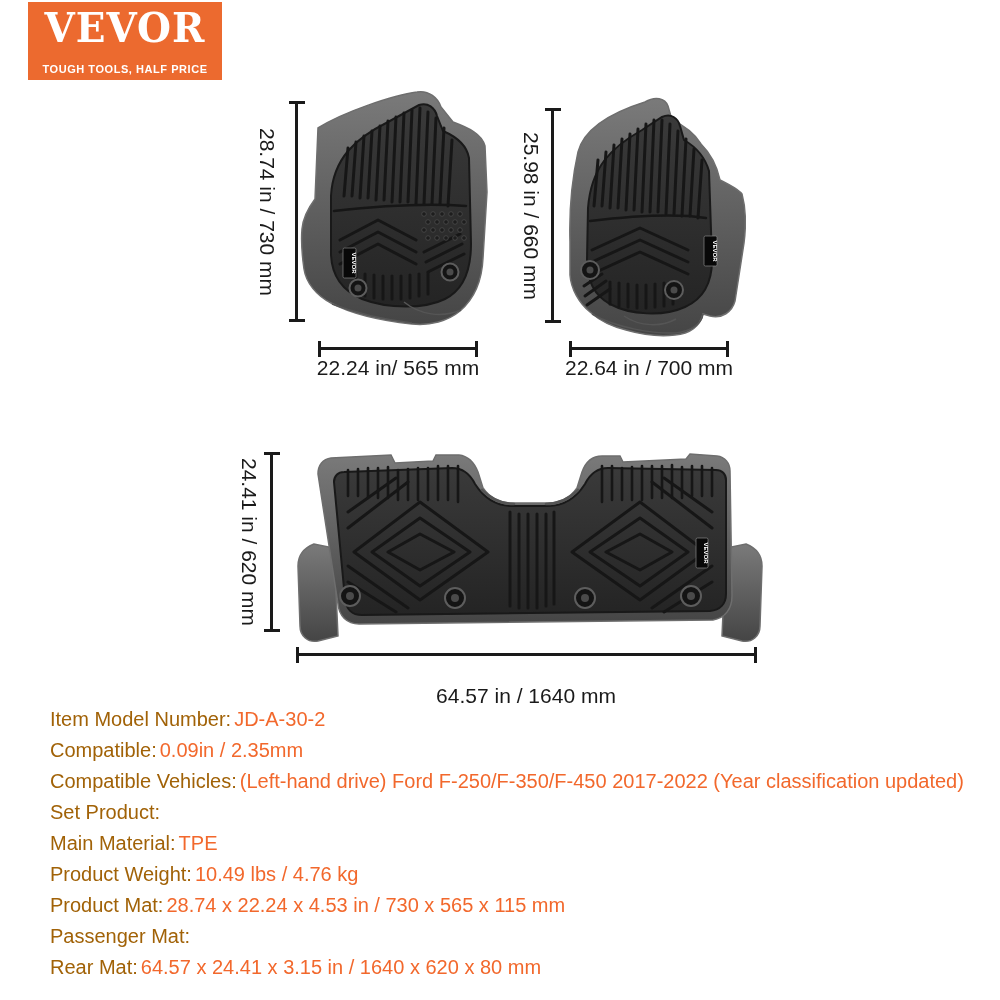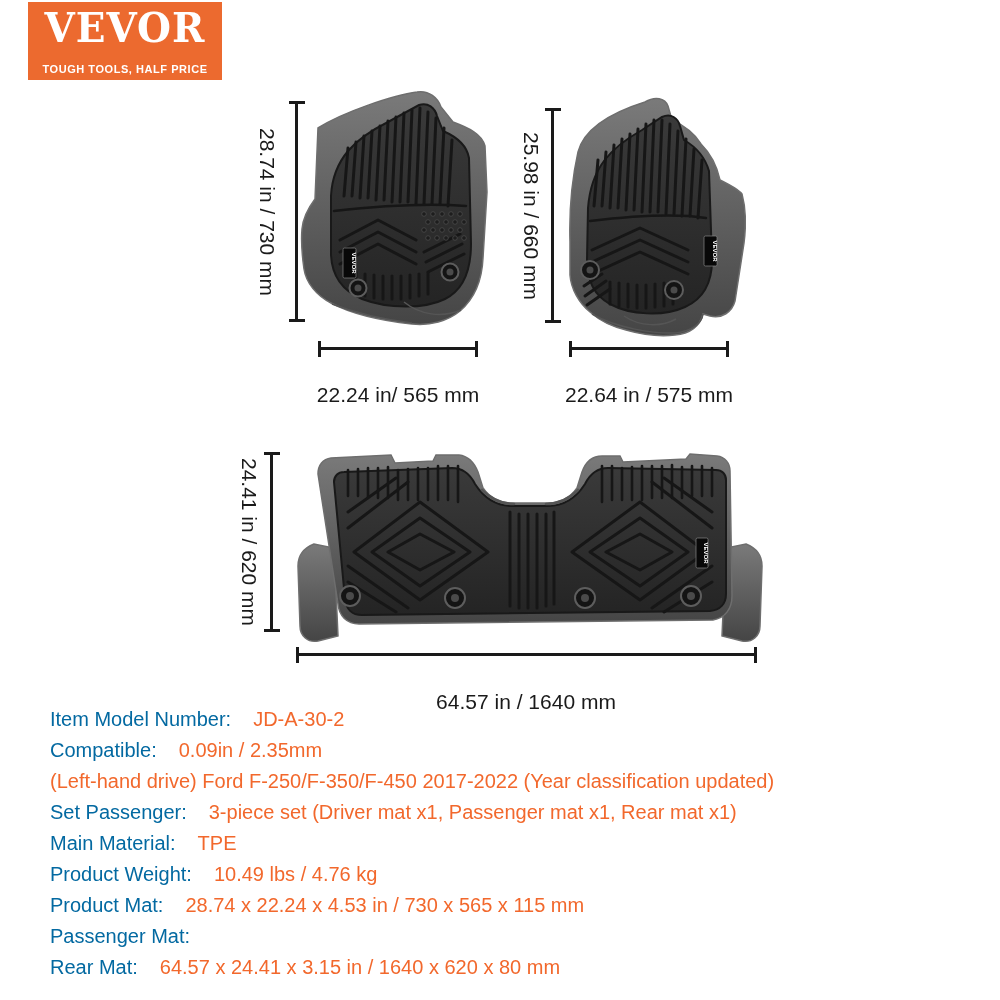--- a/index.html
+++ b/index.html
@@ -13,27 +13,27 @@
   .logo-tagline{font-size:11px;font-weight:700;letter-spacing:.55px;margin-top:16px;white-space:nowrap;text-align:center;}
   
   .vdim{position:absolute;width:3px;background:#1a1a1a;}
   .vdim::before,.vdim::after{content:"";position:absolute;left:-6.5px;width:16px;height:3px;background:#1a1a1a;}
   .vdim::before{top:0}.vdim::after{bottom:0}
   .hdim{position:absolute;height:3px;background:#1a1a1a;}
   .hdim::before,.hdim::after{content:"";position:absolute;top:-6.5px;width:3px;height:16px;background:#1a1a1a;}
   .hdim::before{left:0}.hdim::after{right:0}
   .vlabel{position:absolute;font-size:21px;color:#1a1a1a;white-space:nowrap;
           transform:translate(-50%,-50%) rotate(90deg);}
-  .hlabel{position:absolute;font-size:21px;color:#1a1a1a;white-space:nowrap;transform:translateX(-50%);margin-top:27px;}
+  .hlabel{position:absolute;font-size:21px;color:#1a1a1a;white-space:nowrap;transform:translateX(-50%);}
   
   .mat{position:absolute;}
   
   .specs{position:absolute;left:50px;top:704px;}
   .spec-row{height:31px;display:flex;align-items:center;font-size:20px;white-space:nowrap;}
-  .spec-label{color:#0369a1;margin-right:22px;}
+  .spec-label{color:#a16207;margin-right:3px;}
   .spec-value{color:#F2682C;font-weight:400;}
 </style>
 </head>
 <body>
 
 <div id="canvas">
 
   <div class="logo">
     <div class="logo-name">VEVOR</div>
     <div class="logo-tagline">TOUGH TOOLS, HALF PRICE</div>
@@ -154,42 +154,42 @@
   </svg>
 
   <div class="vdim" style="left:295px;top:101px;height:221px"></div>
   <div class="vlabel" style="left:267px;top:212px">28.74 in / 730 mm</div>
   <div class="hdim" style="left:318px;top:347px;width:160px"></div>
   <div class="hlabel" style="left:398px;top:356px">22.24 in/ 565 mm</div>
 
   <div class="vdim" style="left:551px;top:108px;height:215px"></div>
   <div class="vlabel" style="left:531px;top:216px">25.98 in / 660 mm</div>
   <div class="hdim" style="left:569px;top:347px;width:160px"></div>
-  <div class="hlabel" style="left:649px;top:356px">22.64 in / 575 mm</div>
+  <div class="hlabel" style="left:649px;top:356px">22.64 in / 700 mm</div>
 
   <div class="vdim" style="left:270px;top:452px;height:180px"></div>
   <div class="vlabel" style="left:249px;top:542px">24.41 in / 620 mm</div>
   <div class="hdim" style="left:296px;top:653px;width:461px"></div>
-  <div class="hlabel" style="left:526px;top:663px">64.57 in / 1640 mm</div>
+  <div class="hlabel" style="left:526px;top:684px">64.57 in / 1640 mm</div>
 
   <div class="specs">
     <div class="spec-row">
       <span class="spec-label">Item Model Number:</span>
       <span class="spec-value">JD-A-30-2</span>
     </div>
     <div class="spec-row">
       <span class="spec-label">Compatible:</span>
       <span class="spec-value">0.09in / 2.35mm</span>
     </div>
     <div class="spec-row">
+      <span class="spec-label">Compatible Vehicles:</span>
       <span class="spec-value">(Left-hand drive) Ford F-250/F-350/F-450 2017-2022 (Year classification updated)</span>
     </div>
     <div class="spec-row">
-      <span class="spec-label">Set Passenger:</span>
-      <span class="spec-value">3-piece set (Driver mat x1, Passenger mat x1, Rear mat x1)</span>
+      <span class="spec-label">Set Product:</span>
     </div>
     <div class="spec-row">
       <span class="spec-label">Main Material:</span>
       <span class="spec-value">TPE</span>
     </div>
     <div class="spec-row">
       <span class="spec-label">Product Weight:</span>
       <span class="spec-value">10.49 lbs / 4.76 kg</span>
     </div>
     <div class="spec-row">

